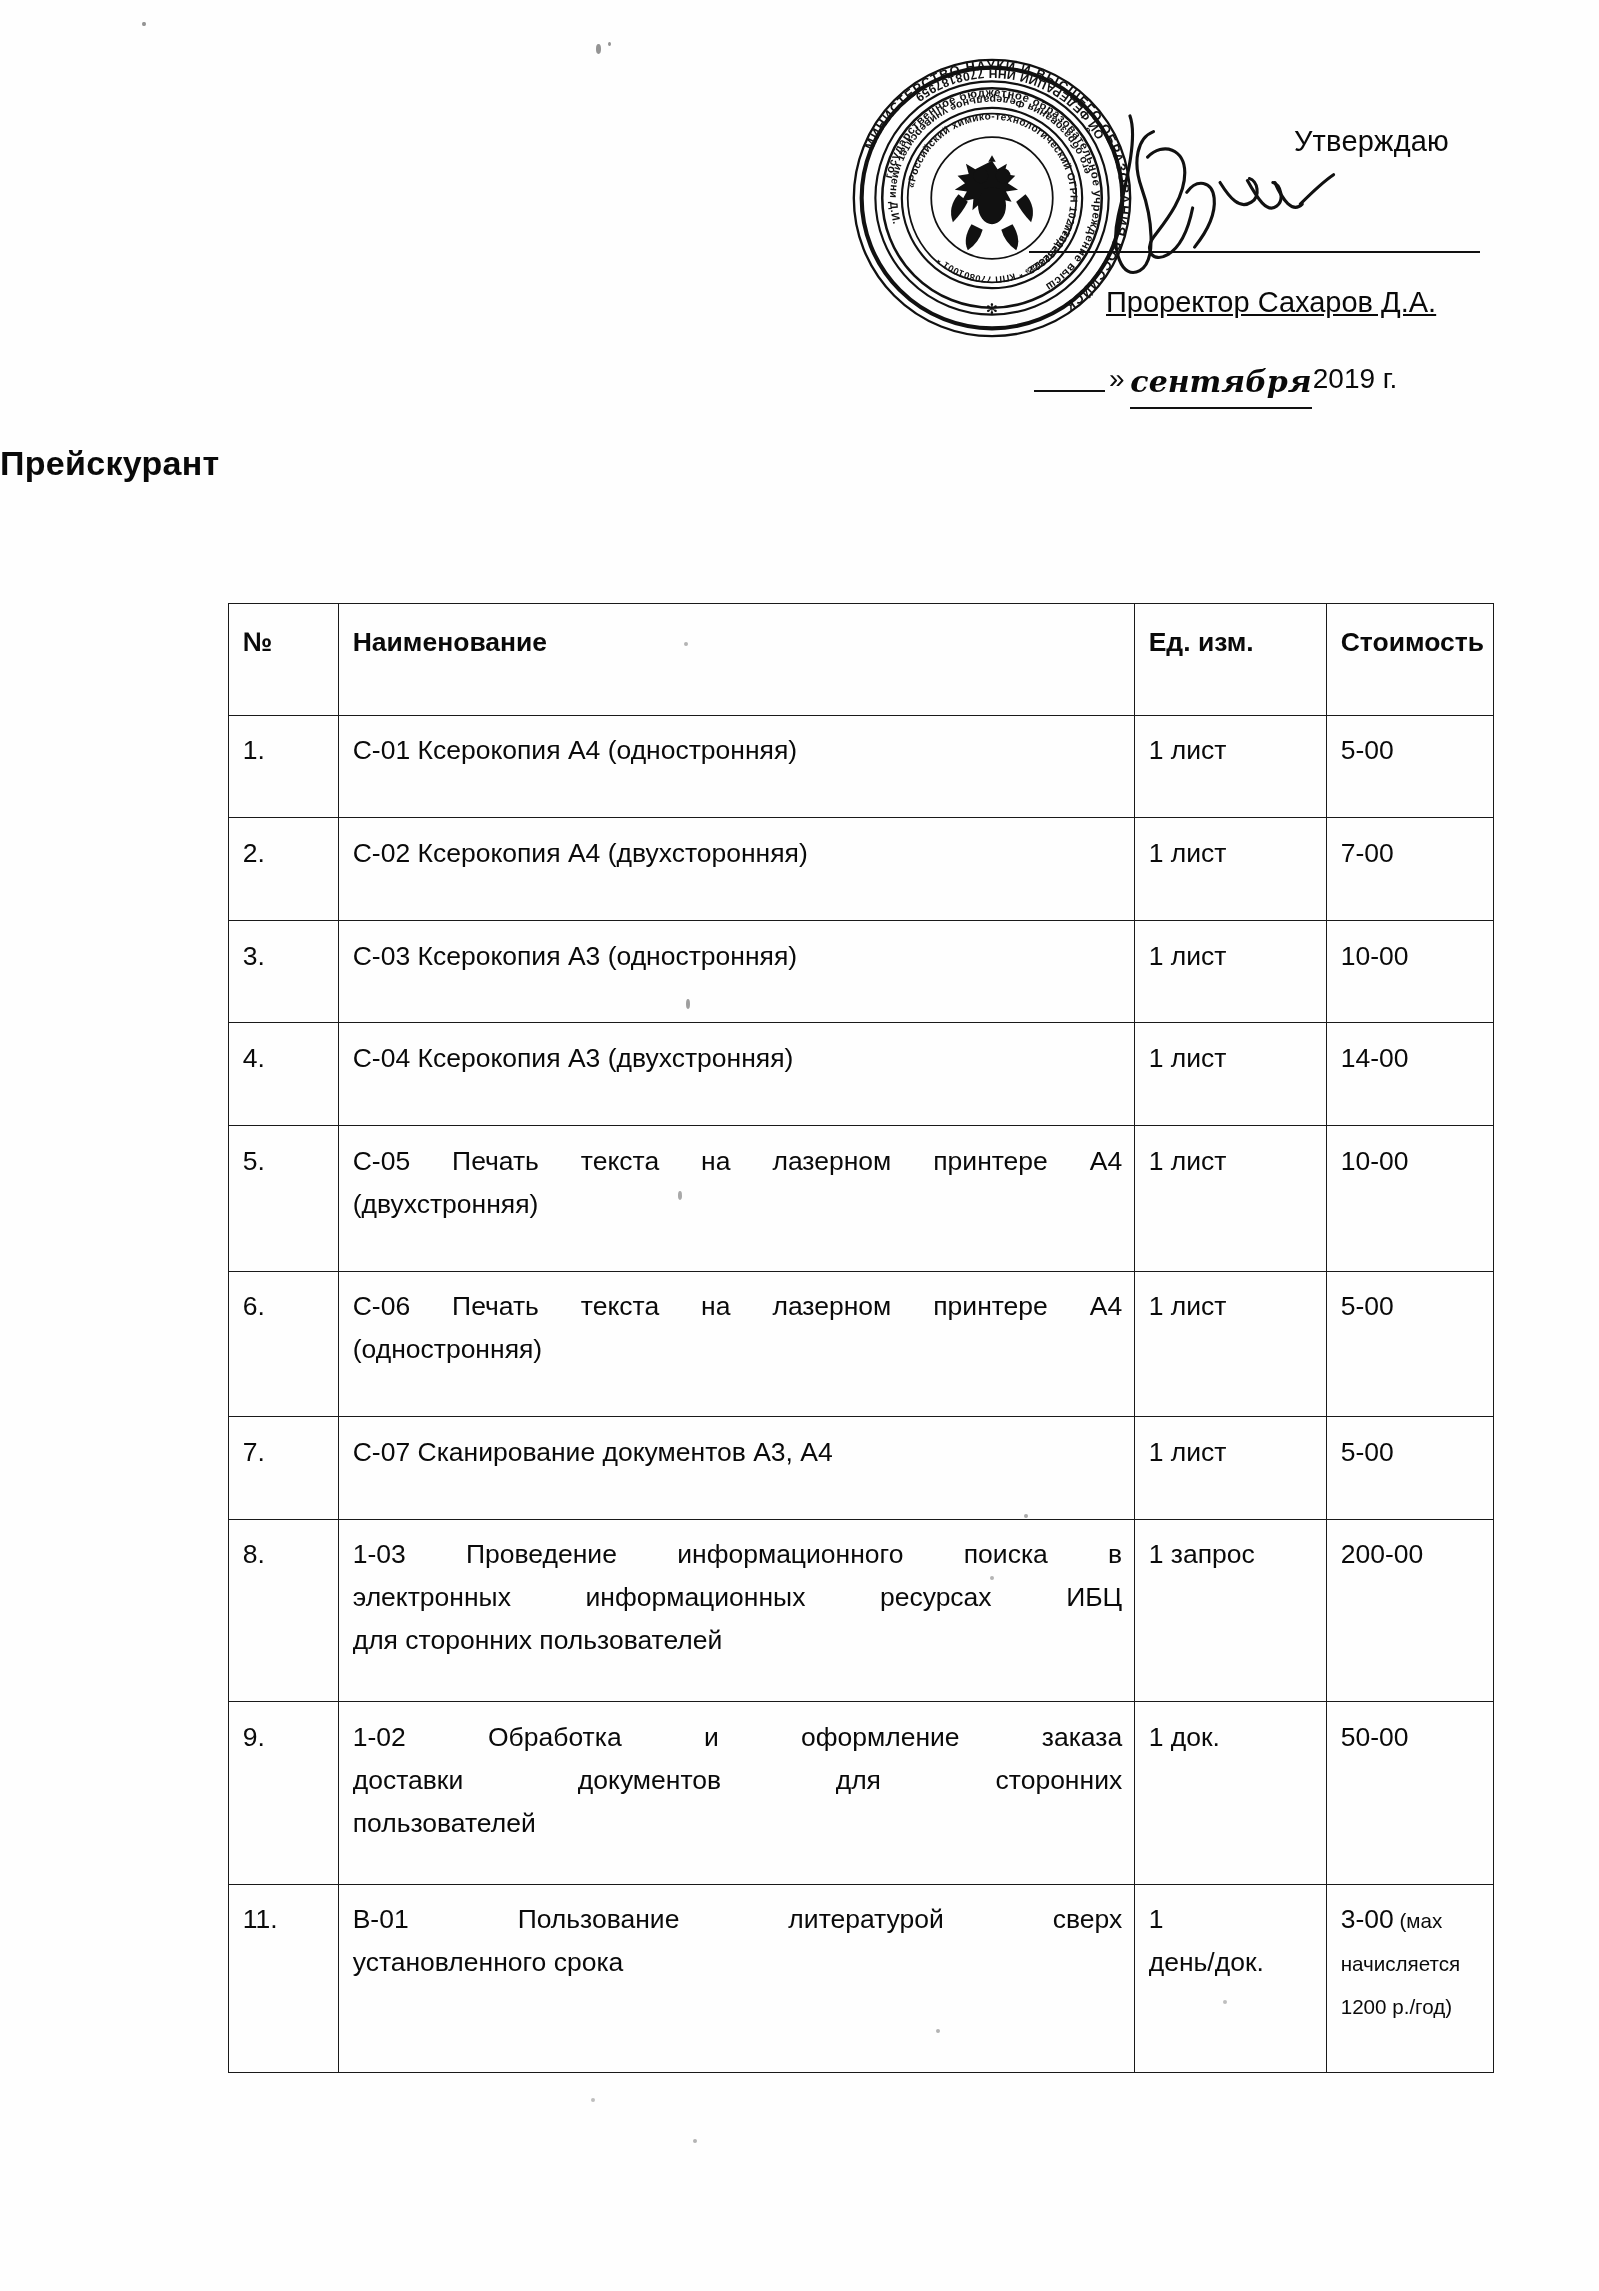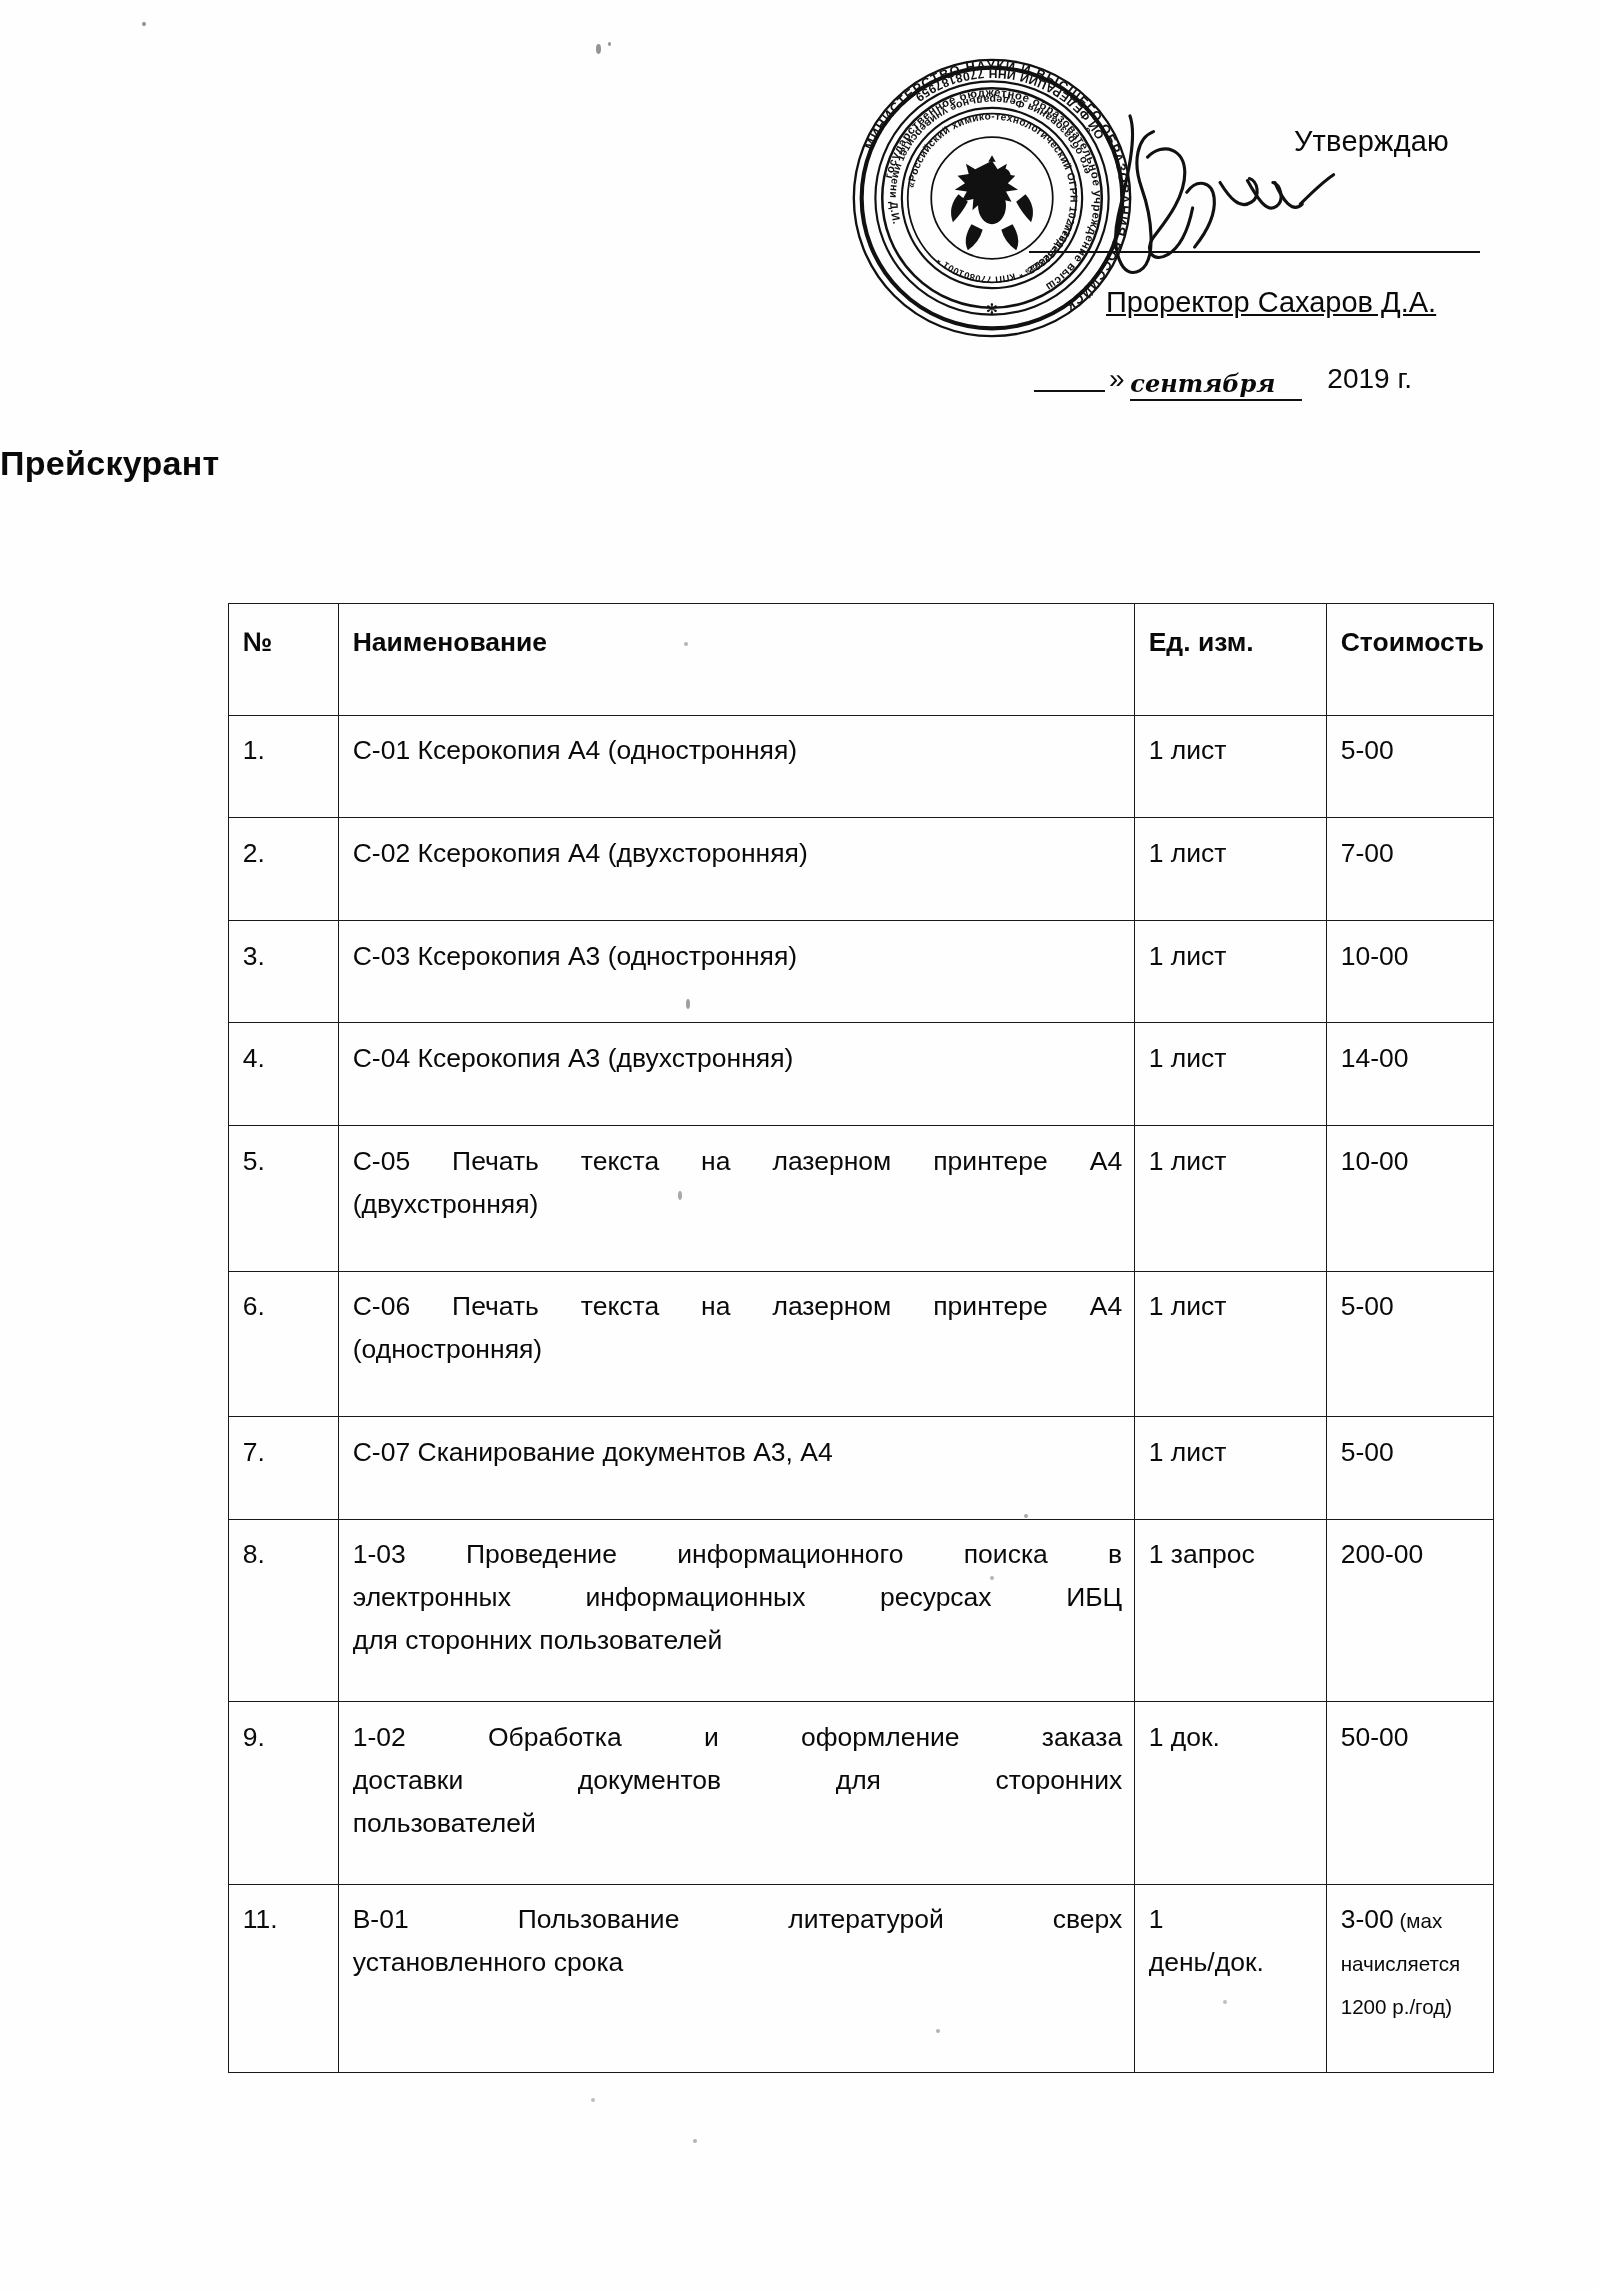--- a/index.html
+++ b/index.html
@@ -82,25 +82,25 @@
   }
   .date-quote { margin: 0 5.9px 0 3.9px; }
   .date-month {
     display: inline-block;
     min-width: 172px;
     text-align: left;
     border-bottom: 2.5px solid #111;
     font-family: "DejaVu Serif", serif;
     font-style: italic;
     font-weight: bold;
-    font-size: 24px;
+    font-size: 30px;
     vertical-align: -3.9px;
-    padding-bottom: 1px;
-  }
-  .date-year { margin-left: 25px; }
+    padding-bottom: 8px;
+  }
+  .date-year { margin-left: 1px; }
 
   
   .doc-title {
     position: absolute;
     left: 0;
     top: 436px;
     width: 1308px;
     text-align: left;
     font-size: 34px;
     font-weight: bold;

